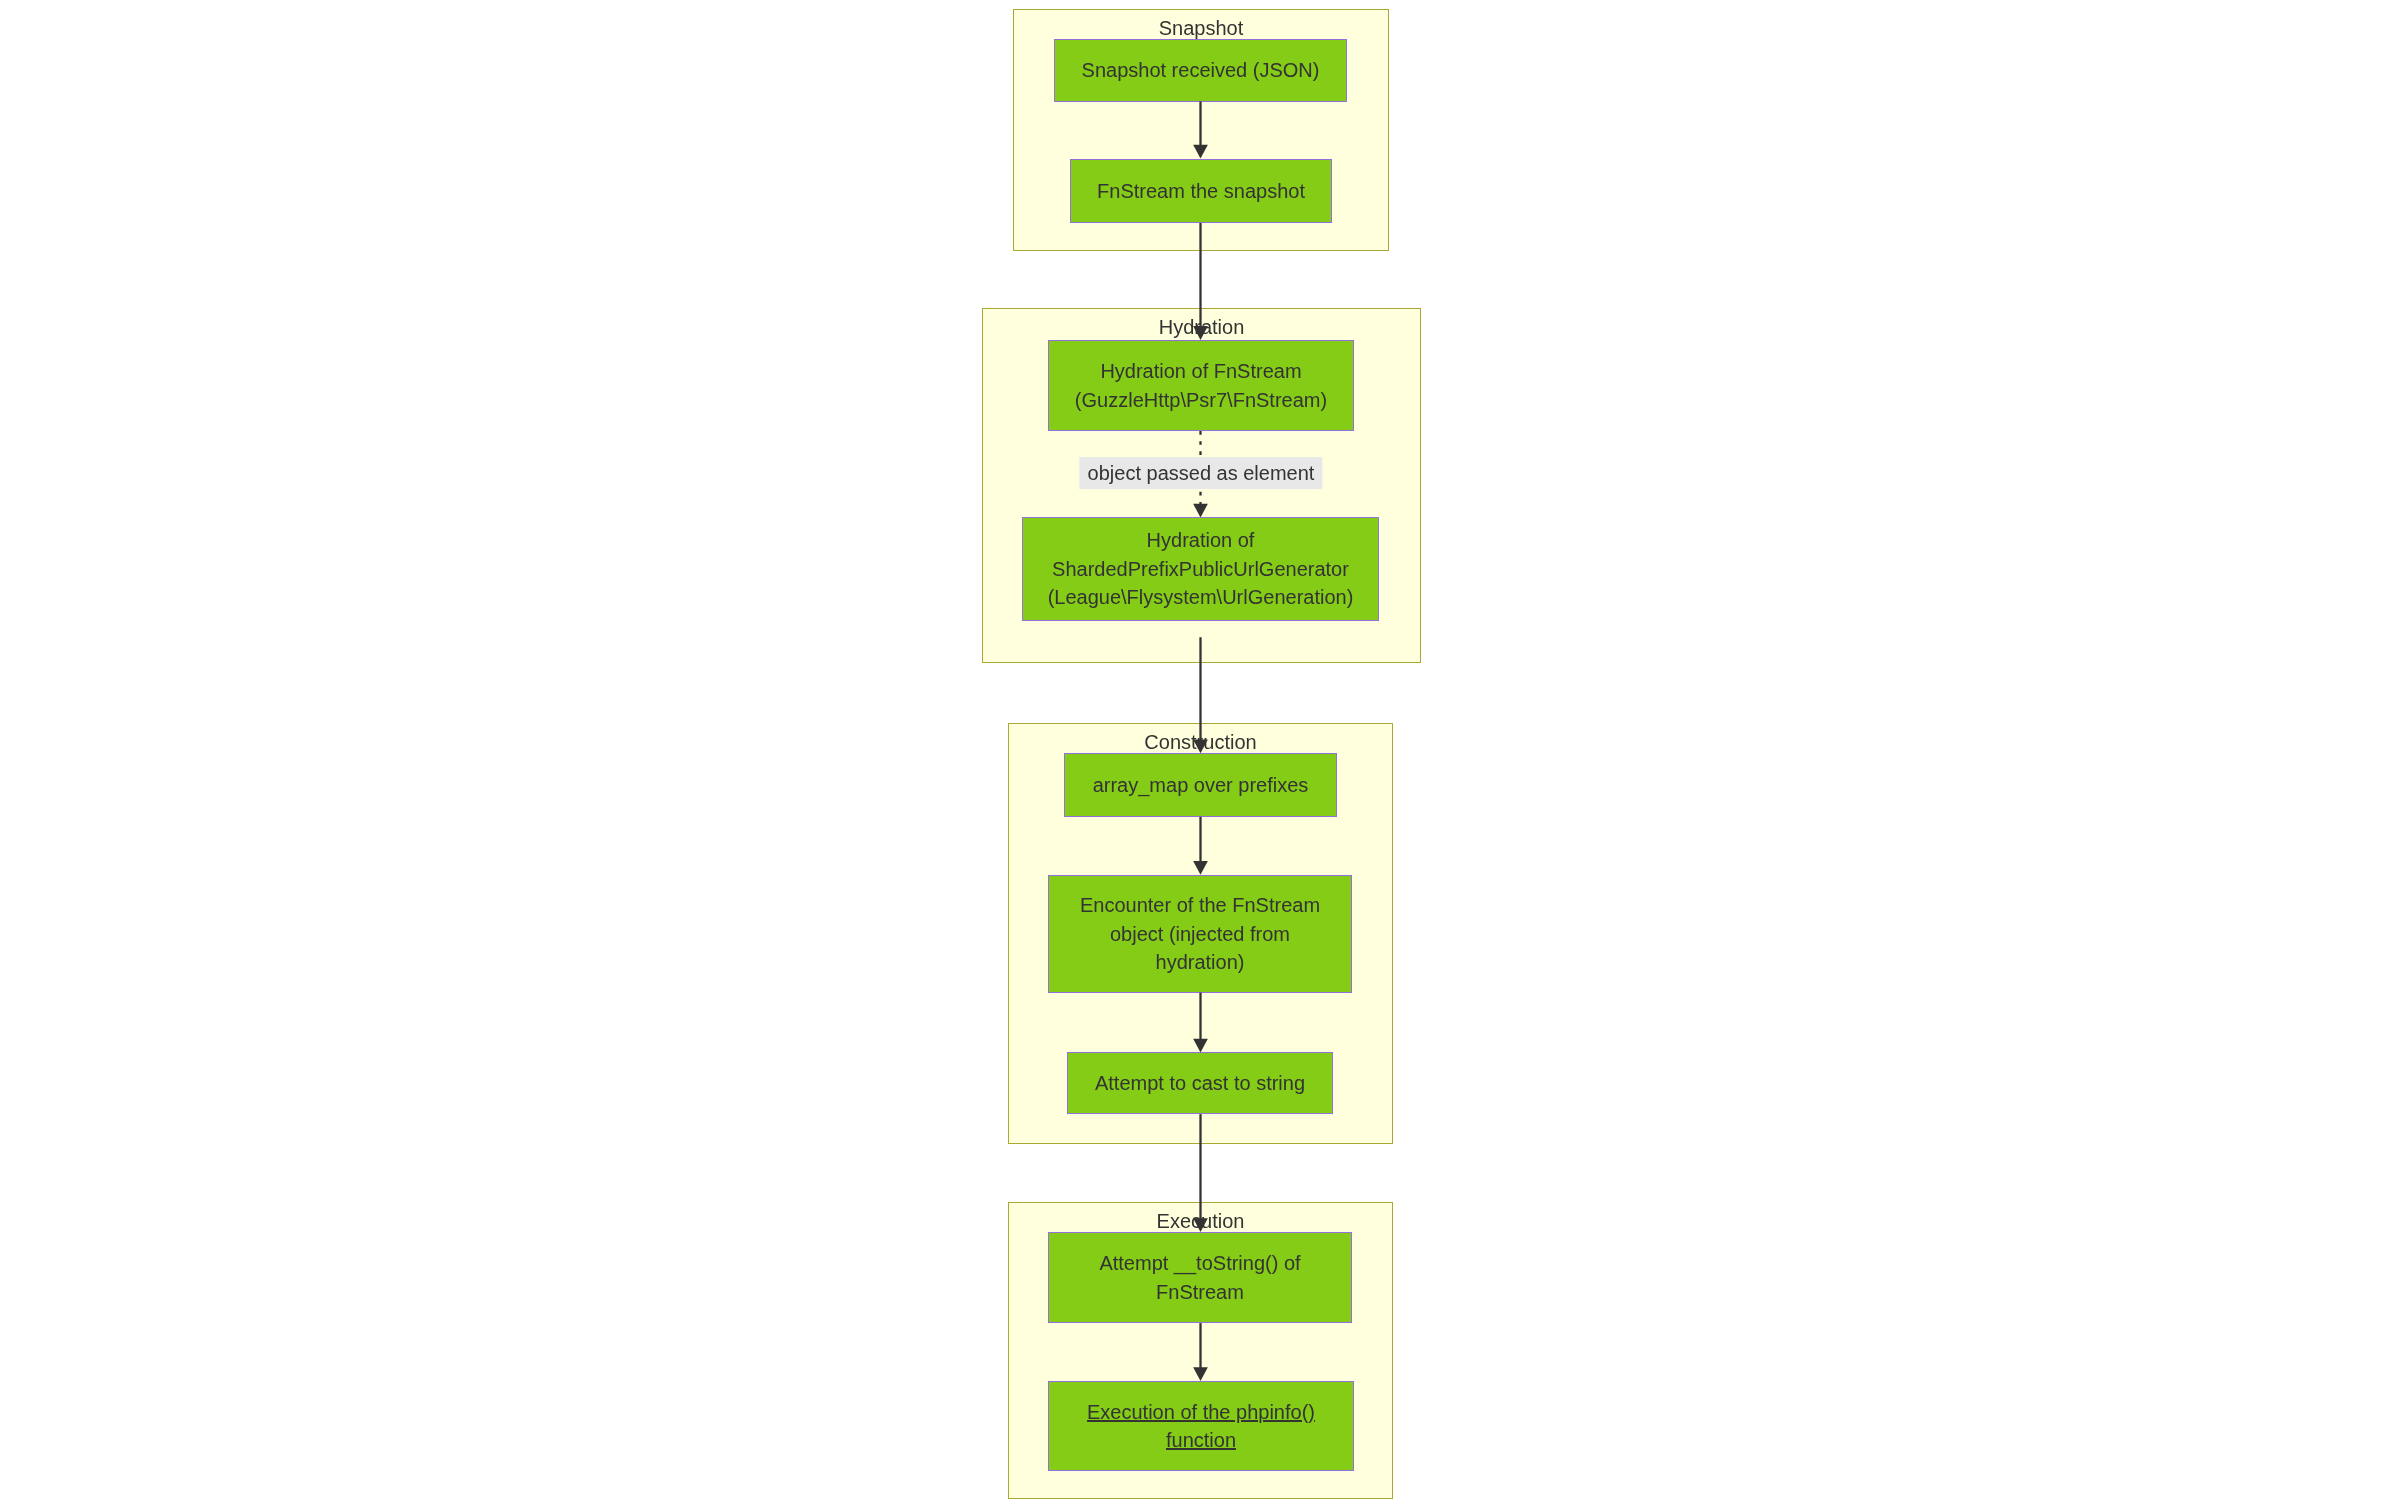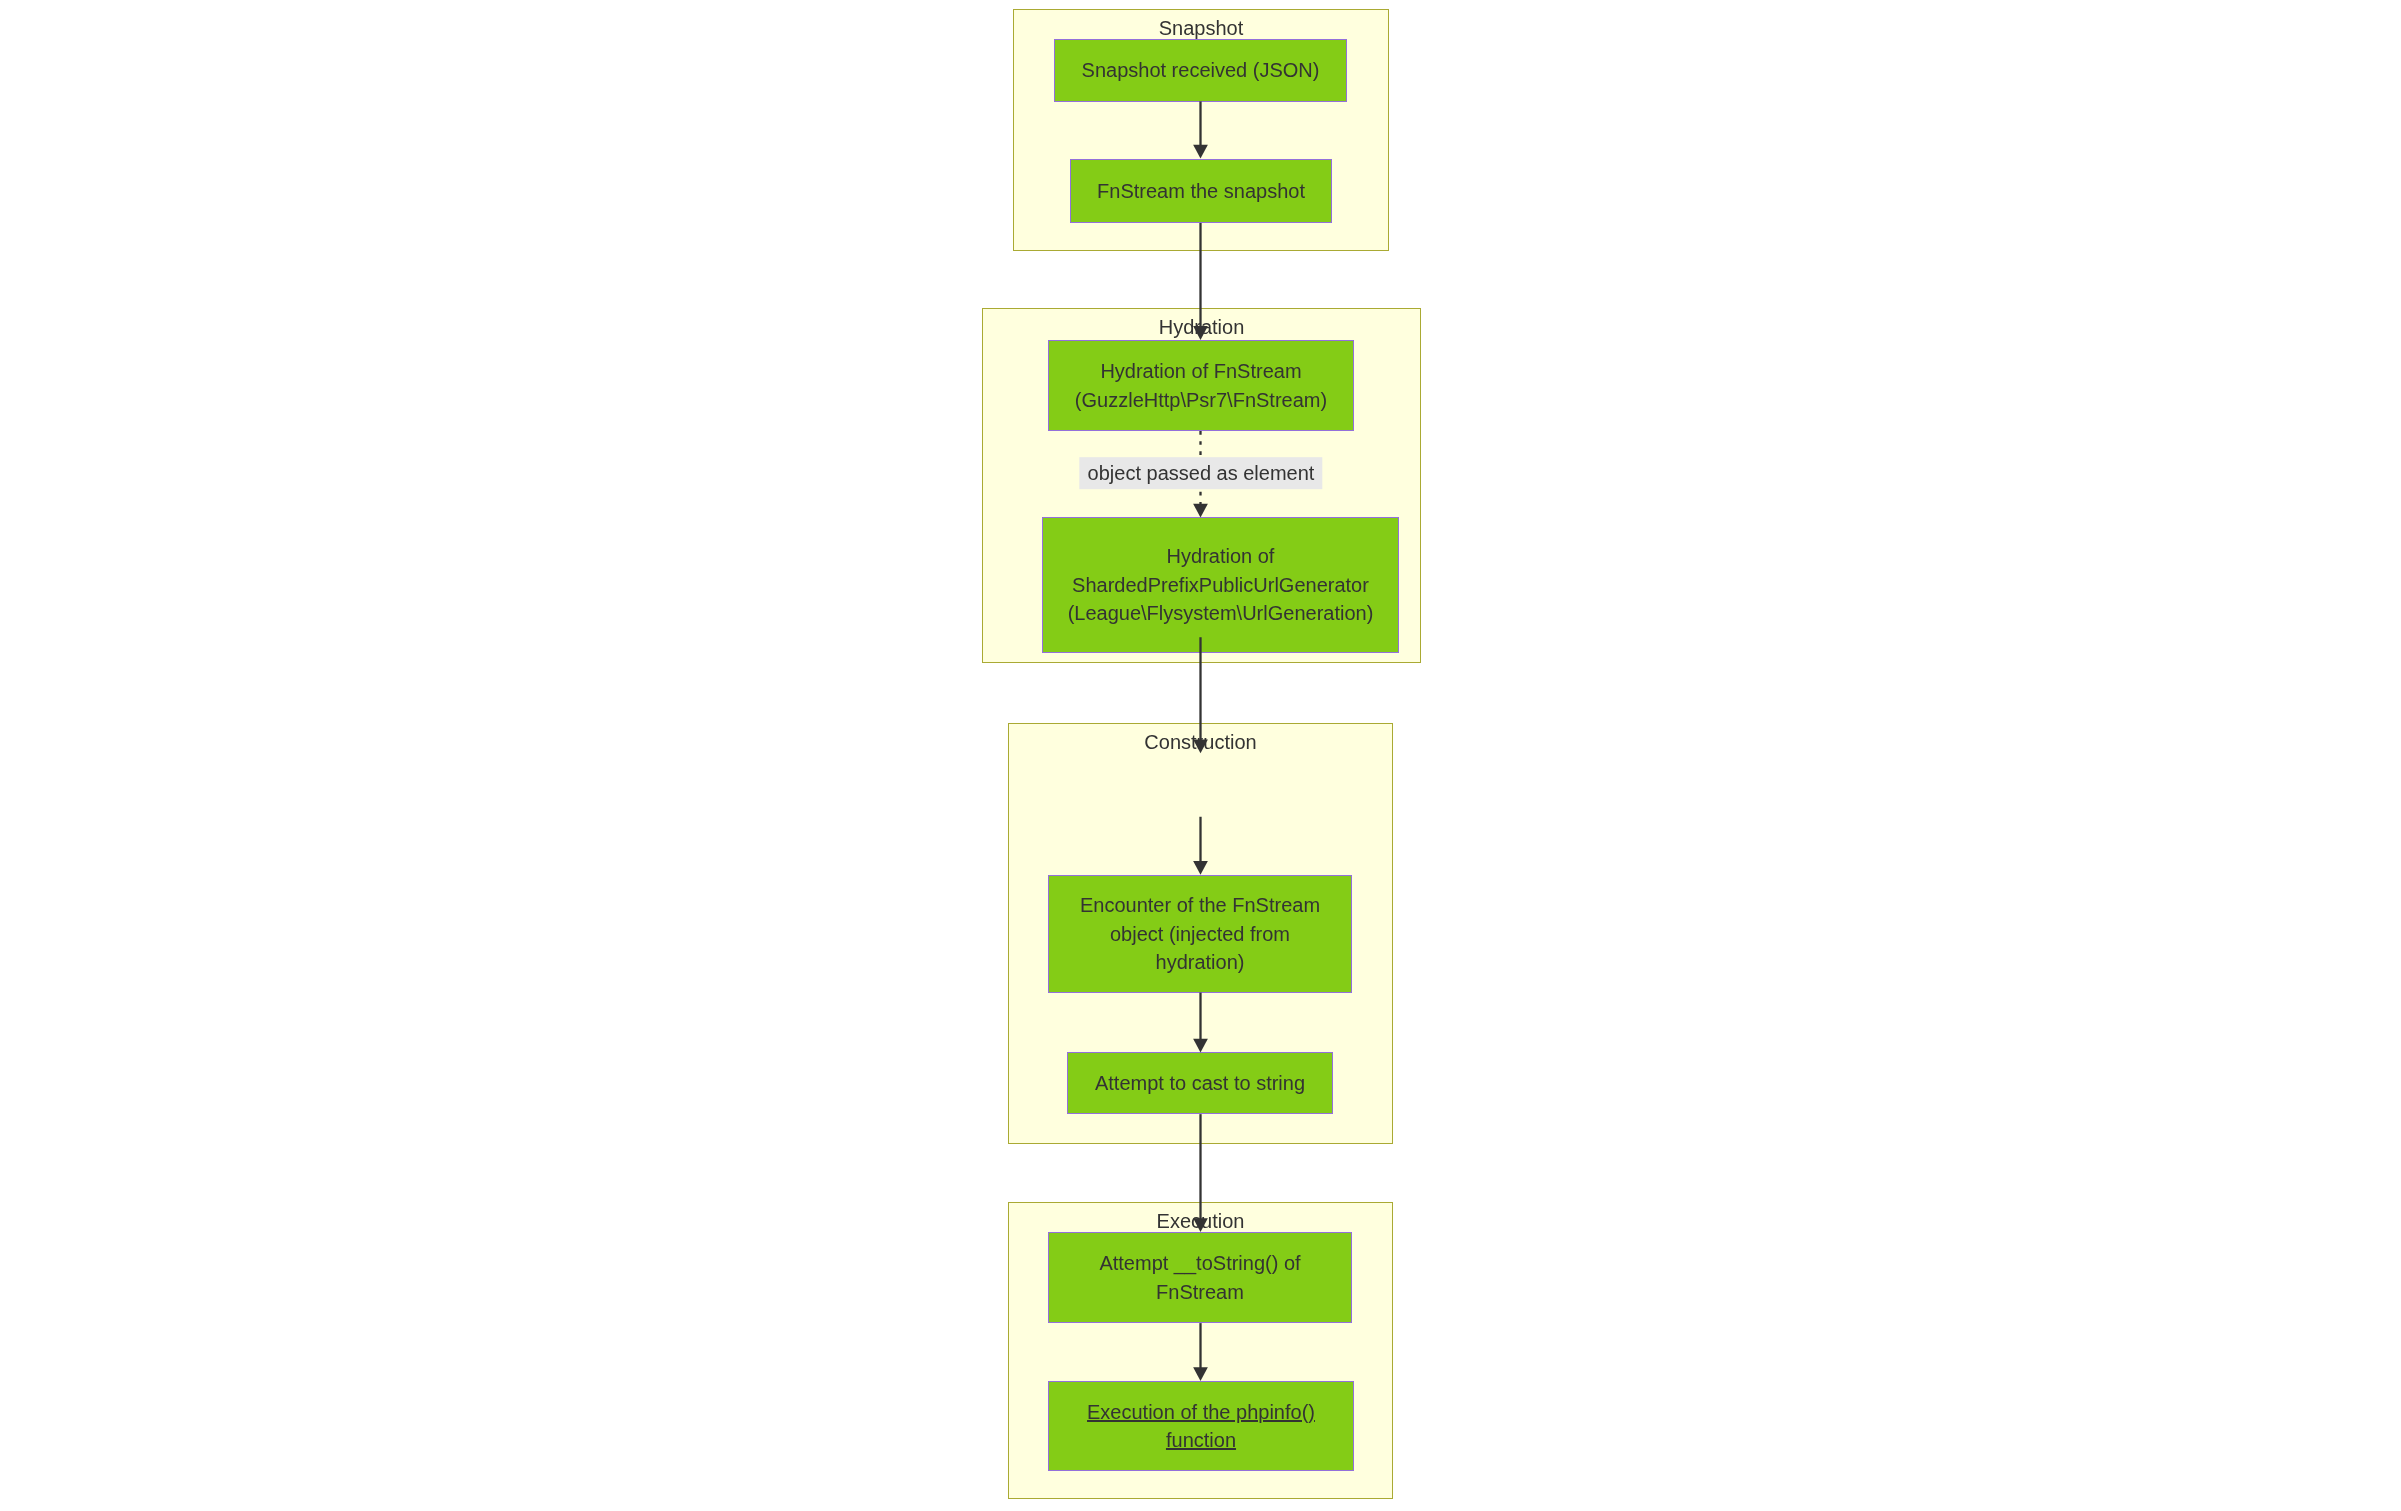--- a/index.html
+++ b/index.html
@@ -85,24 +85,25 @@
     <div class="cluster-title">Execution</div>
   </div>
 
   <div class="node" style="left:1054px; top:39px; width:293px; height:63px;">Snapshot received (JSON)</div>
 
   <div class="node" style="left:1070px; top:159px; width:262px; height:64px;">FnStream the snapshot</div>
 
   <div class="node" style="left:1048px; top:340px; width:306px; height:91px;">Hydration of FnStream
 (GuzzleHttp\Psr7\FnStream)</div>
 
-  <div class="node" style="left:1022px; top:517px; width:357px; height:136px;margin-left:20px;">Hydration of
+  <div class="node" style="left:1022px; top:517px; width:357px; height:104px;">Hydration of
 ShardedPrefixPublicUrlGenerator
 (League\Flysystem\UrlGeneration)</div>
 
+  <div class="node" style="left:1064px; top:753px; width:273px; height:64px;">array_map over prefixes</div>
 
   <div class="node" style="left:1048px; top:875px; width:304px; height:118px;">Encounter of the FnStream
 object (injected from
 hydration)</div>
 
   <div class="node" style="left:1067px; top:1052px; width:266px; height:62px;">Attempt to cast to string</div>
 
   <div class="node" style="left:1048px; top:1232px; width:304px; height:91px;">Attempt __toString() of
 FnStream</div>
 

